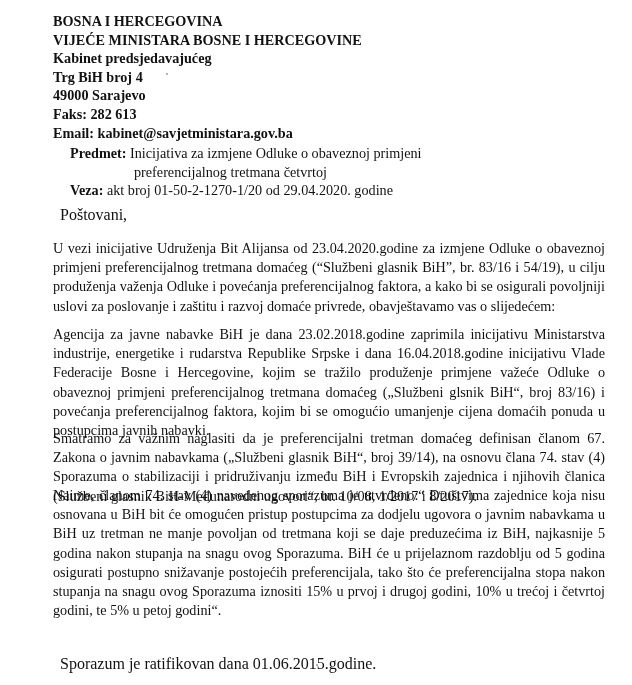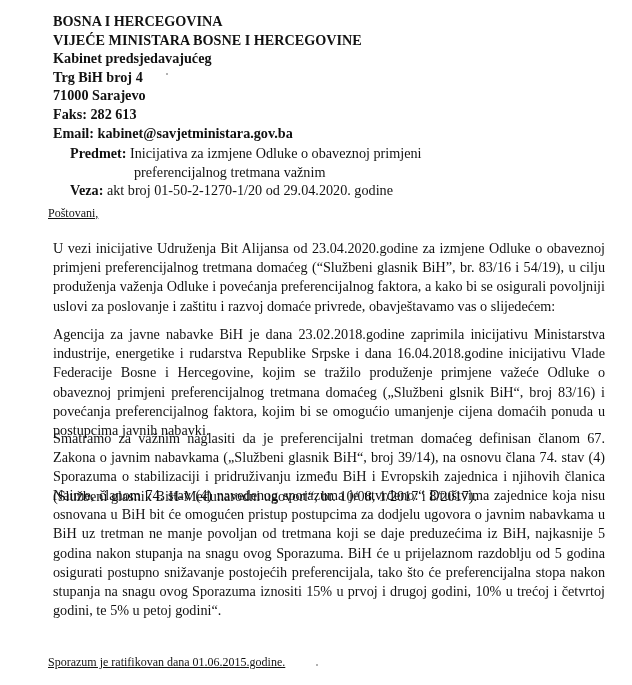--- a/index.html
+++ b/index.html
@@ -4,48 +4,48 @@
 <style>
   html, body { margin: 0; padding: 0; background: #ffffff; }
   body {
     width: 632px; height: 685px; overflow: hidden; position: relative;
     font-family: "Liberation Serif", "DejaVu Serif", serif;
     color: #111111;
   }
   .page { position: absolute; left: 0; top: 0; width: 516px; height: 685px; }
   .header { position: absolute; left: 53px; top: 12px; font-weight: bold; font-size: 14.2px; line-height: 18.6px; }
   .header div { white-space: nowrap; }
-  .line { position: absolute; left: 48px; font-size: 12px; white-space: nowrap; text-decoration: underline; }
+  .line { position: absolute; left: 60px; font-size: 16px; white-space: nowrap; }
   .subject { position: absolute; left: 70px; top: 144px; font-size: 14.2px; line-height: 18.5px; }
   .subject .lbl { font-weight: bold; }
   .subject .indent { padding-left: 64px; display: block; }
   .para { position: absolute; left: 53px; width: 552px; font-size: 14.2px; line-height: 19.2px; text-align: justify; }
   .para p { margin: 0; }
   .dot { position: absolute; width: 2px; height: 2px; background: #999; border-radius: 1px; }
 </style>
 </head>
 <body>
 
 <div class="page">
 
   <div class="header">
     <div>BOSNA I HERCEGOVINA</div>
     <div>VIJEĆE MINISTARA BOSNE I HERCEGOVINE</div>
     <div>Kabinet predsjedavajućeg</div>
     <div>Trg BiH broj 4</div>
-    <div>71000 Sarajevo</div>
+    <div>49000 Sarajevo</div>
     <div>Faks: 282 613</div>
     <div>Email: kabinet@savjetministara.gov.ba</div>
   </div>
 
   <div class="subject">
     <div>
       <span class="lbl">Predmet:</span>
       <span>Inicijativa za izmjene Odluke o obaveznoj primjeni</span>
-      <span class="indent">preferencijalnog tretmana važnim</span>
+      <span class="indent">preferencijalnog tretmana četvrtoj</span>
     </div>
     <div>
       <span class="lbl">Veza:</span>
       <span>akt broj 01-50-2-1270-1/20 od 29.04.2020. godine</span>
     </div>
   </div>
 
   <div class="line" style="top:206px;">Poštovani,</div>
 
   <div class="para" style="top:239px;">

